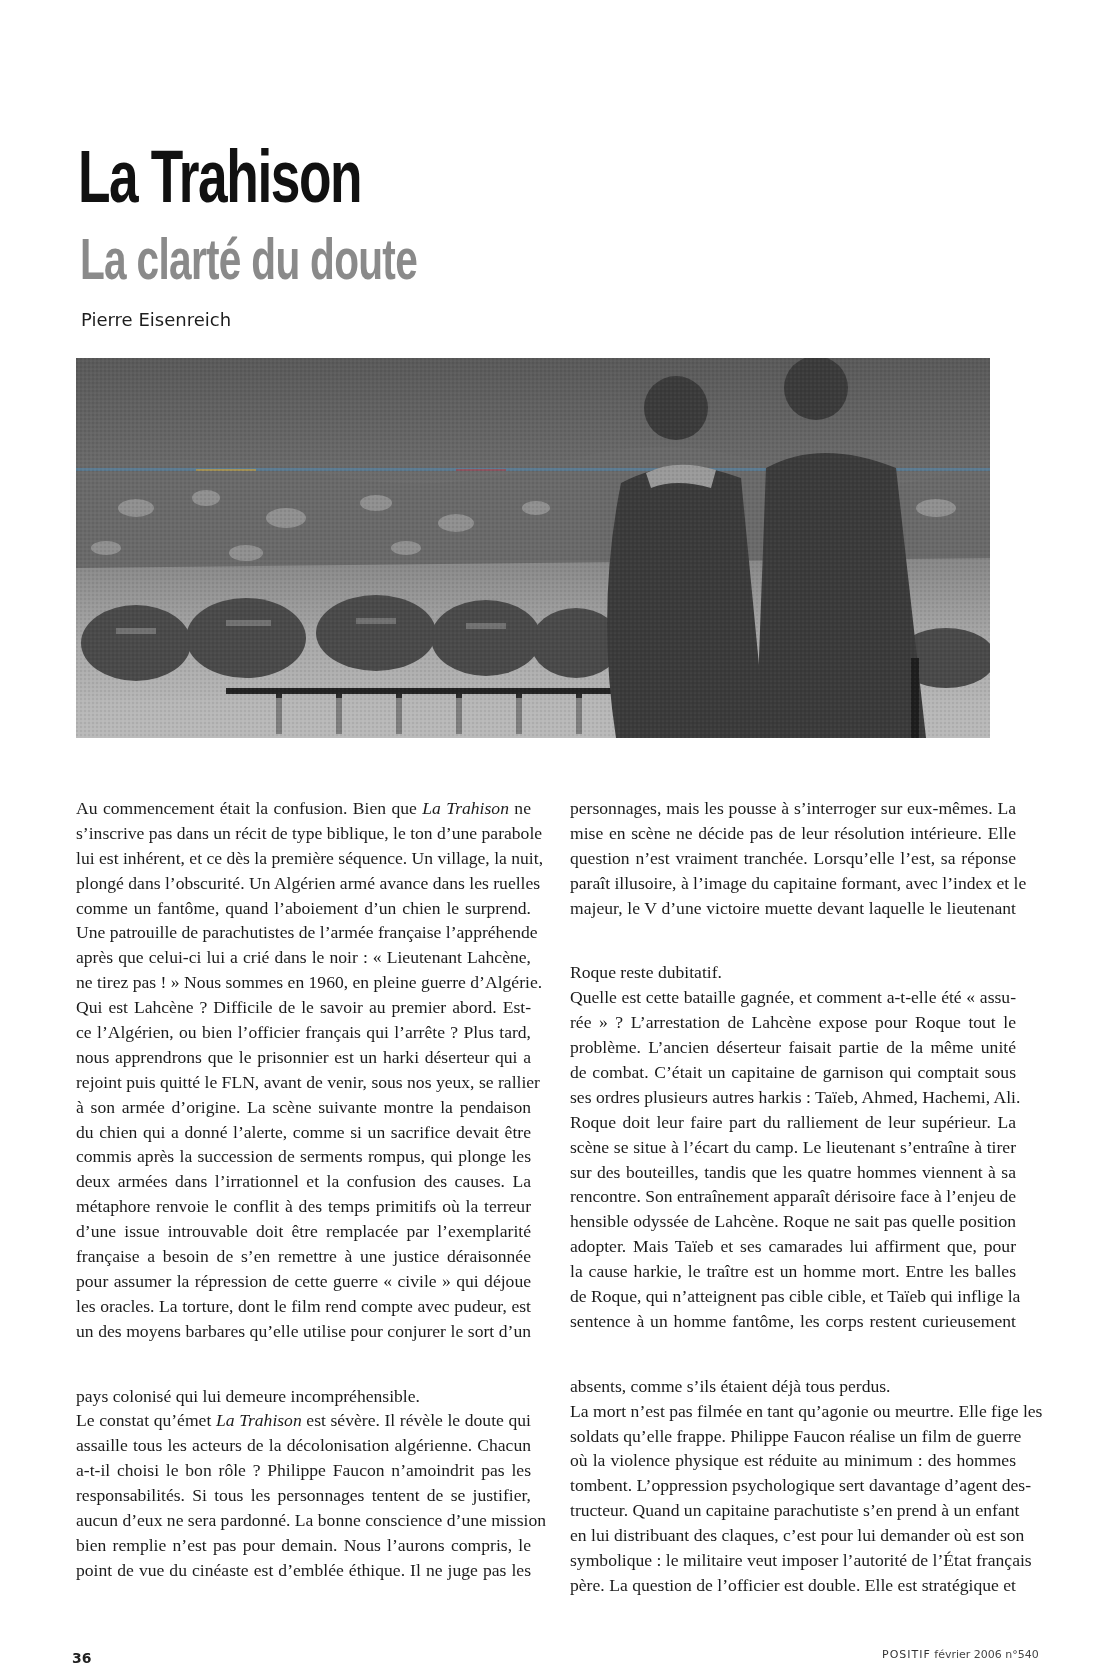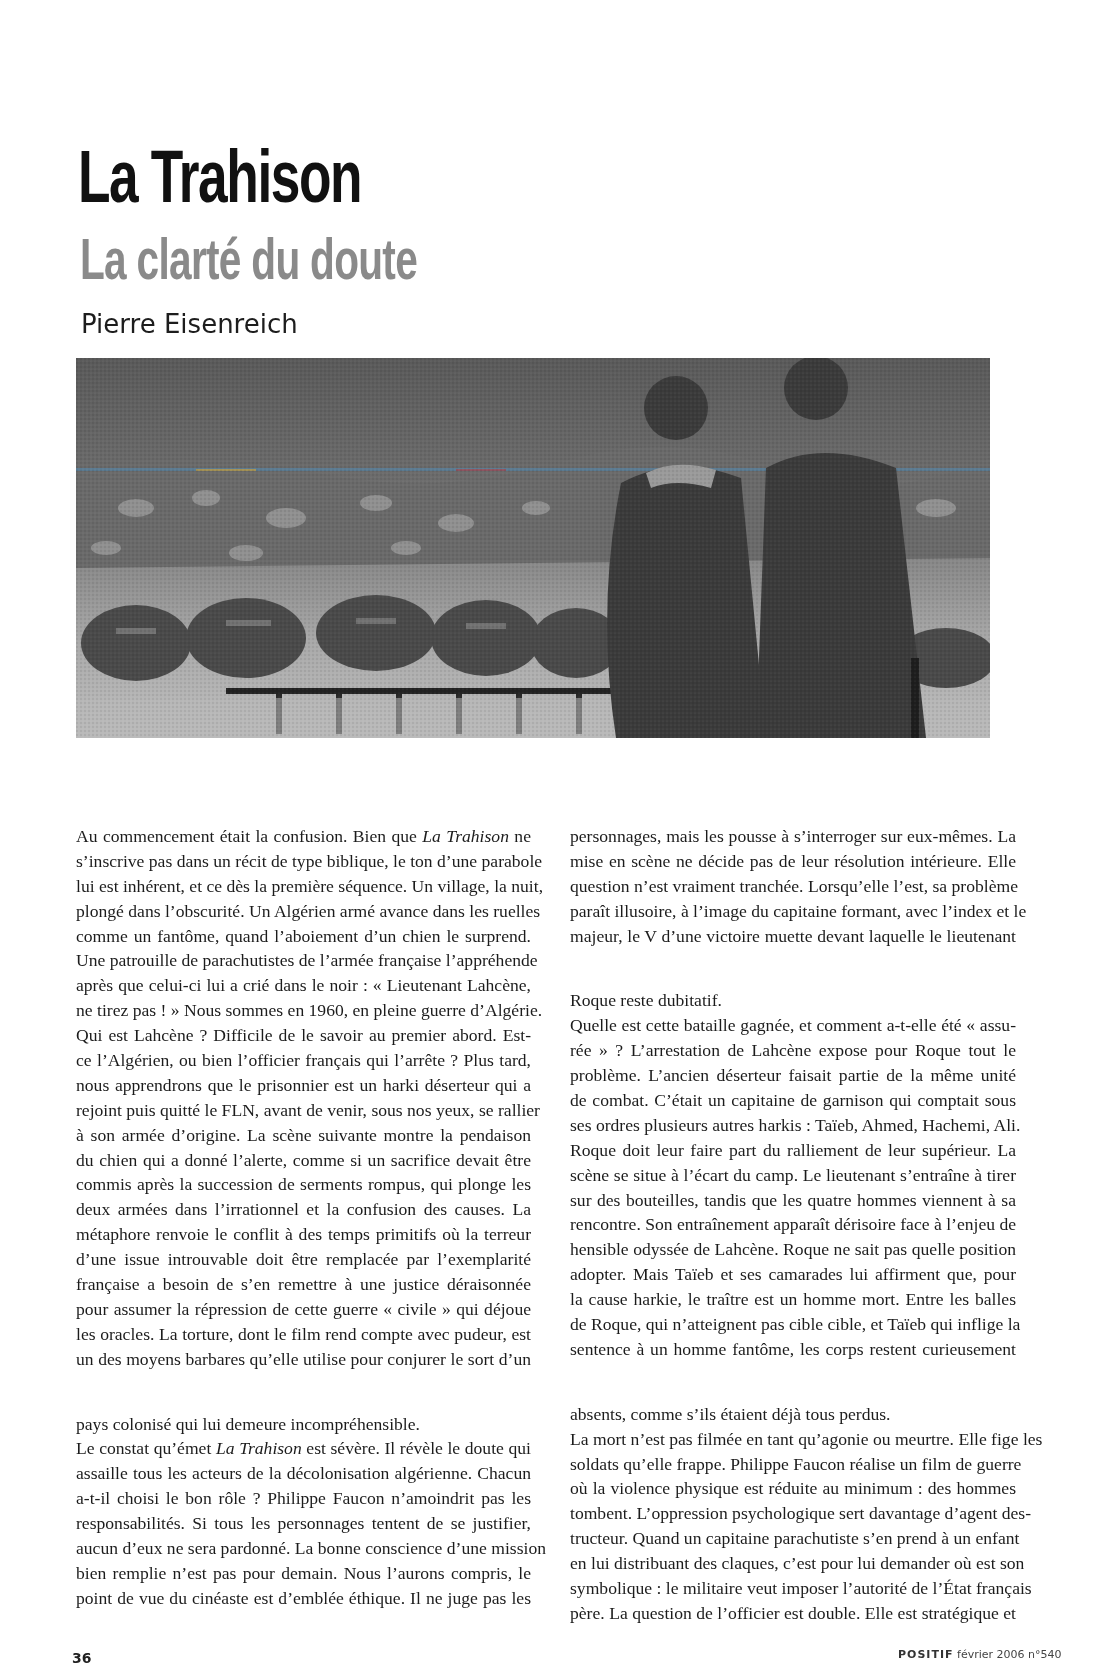--- a/index.html
+++ b/index.html
@@ -16,49 +16,49 @@
     .subtitle {
       position: absolute; left: 80px; top: 230px;
       font-family: "Liberation Sans", "DejaVu Sans", sans-serif;
       font-weight: bold; font-size: 58px; line-height: 1; letter-spacing: -1px;
       color: #8a8a8a; transform: scaleX(0.7); transform-origin: left top;
       white-space: nowrap;
     }
     .author {
       position: absolute; left: 81px; top: 311px;
       font-family: "DejaVu Sans", "Liberation Sans", sans-serif;
-      font-size: 26px; line-height: 1; color: #1d1d1d; white-space: nowrap;
+      font-size: 18px; line-height: 1; color: #1d1d1d; white-space: nowrap;
     }
 
     .photo {
       position: absolute; left: 76px; top: 358px; width: 914px; height: 380px;
       overflow: hidden; background: #7a7a7a;
     }
     .photo svg { display: block; width: 100%; height: 100%; }
 
     .column {
-      position: absolute; top: 824px; width: 455px;
+      position: absolute; top: 796px; width: 455px;
       font-size: 17.6px; line-height: 24.9px; color: #1c1c1c;
       text-align: justify;
     }
     .col-left { left: 76px; }
     .col-right { left: 570px; width: 446px; }
     .line { display: block; white-space: nowrap; text-align-last: justify; text-align: justify; height: 24.9px; overflow: visible; }
     .line.last { text-align-last: left; margin-top: 40px; }
     .line i { font-style: italic; }
 
     .folio-left {
       position: absolute; left: 72px; top: 1650px;
       font-family: "DejaVu Sans", sans-serif; font-weight: bold; font-size: 14px; color: #222;
     }
     .folio-right {
       position: absolute; left: 882px; top: 1648px;
       font-family: "DejaVu Sans", sans-serif; font-size: 11px; color: #444; white-space: nowrap;
     }
-    .folio-right .mag { font-weight: bold; letter-spacing: 1px; color: #333; margin-left: 16px; }
+    .folio-right .mag { font-weight: normal; letter-spacing: 1px; color: #333; }
   </style>
 </head>
 <body>
 
 <h1 class="title">La Trahison</h1>
 <h2 class="subtitle">La clarté du doute</h2>
 <div class="author">Pierre Eisenreich</div>
 
 <figure class="photo">
   <svg viewBox="0 0 914 380" preserveAspectRatio="none">
@@ -165,21 +165,21 @@
   <span class="line">a-t-il choisi le bon rôle ? Philippe Faucon n’amoindrit pas les</span>
   <span class="line">responsabilités. Si tous les personnages tentent de se justifier,</span>
   <span class="line">aucun d’eux ne sera pardonné. La bonne conscience d’une mission</span>
   <span class="line">bien remplie n’est pas pour demain. Nous l’aurons compris, le</span>
   <span class="line">point de vue du cinéaste est d’emblée éthique. Il ne juge pas les</span>
 </div>
 
 <div class="column col-right">
   <span class="line">personnages, mais les pousse à s’interroger sur eux-mêmes. La</span>
   <span class="line">mise en scène ne décide pas de leur résolution intérieure. Elle</span>
-  <span class="line">question n’est vraiment tranchée. Lorsqu’elle l’est, sa problème</span>
+  <span class="line">question n’est vraiment tranchée. Lorsqu’elle l’est, sa réponse</span>
   <span class="line">paraît illusoire, à l’image du capitaine formant, avec l’index et le</span>
   <span class="line">majeur, le V d’une victoire muette devant laquelle le lieutenant</span>
   <span class="line last">Roque reste dubitatif.</span>
   <span class="line">Quelle est cette bataille gagnée, et comment a-t-elle été « assu-</span>
   <span class="line">rée » ? L’arrestation de Lahcène expose pour Roque tout le</span>
   <span class="line">problème. L’ancien déserteur faisait partie de la même unité</span>
   <span class="line">de combat. C’était un capitaine de garnison qui comptait sous</span>
   <span class="line">ses ordres plusieurs autres harkis : Taïeb, Ahmed, Hachemi, Ali.</span>
   <span class="line">Roque doit leur faire part du ralliement de leur supérieur. La</span>
   <span class="line">scène se situe à l’écart du camp. Le lieutenant s’entraîne à tirer</span>

